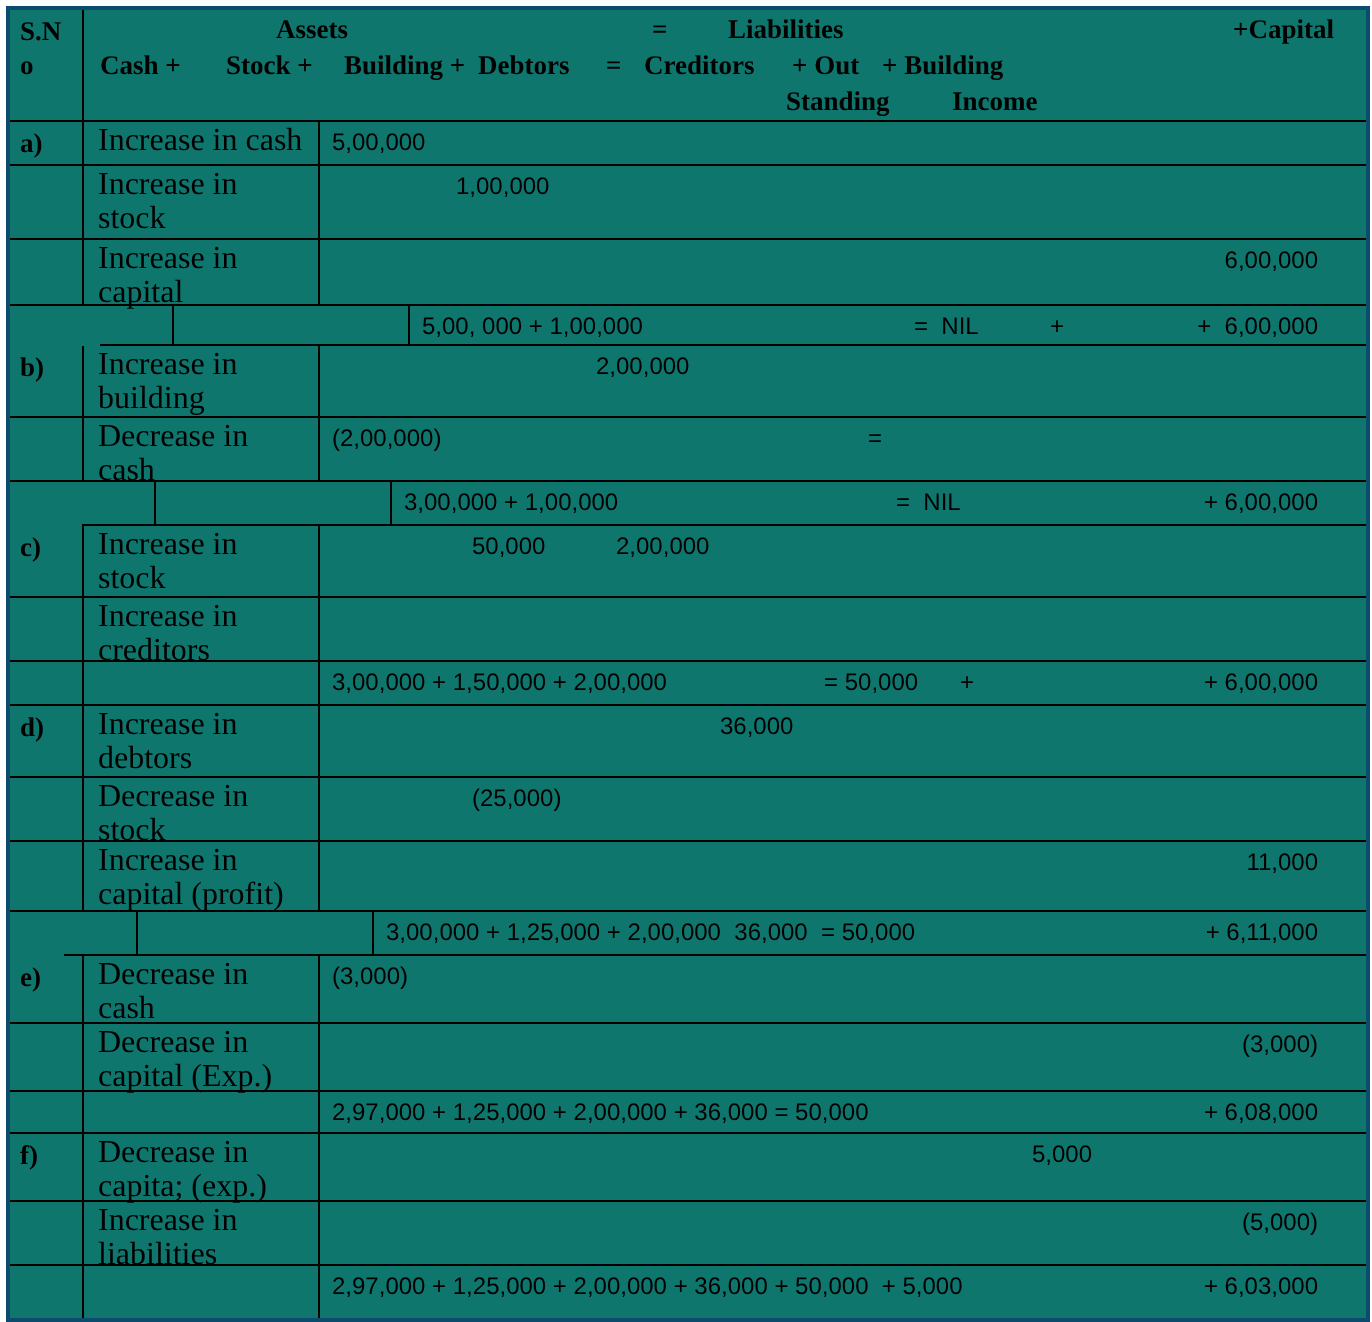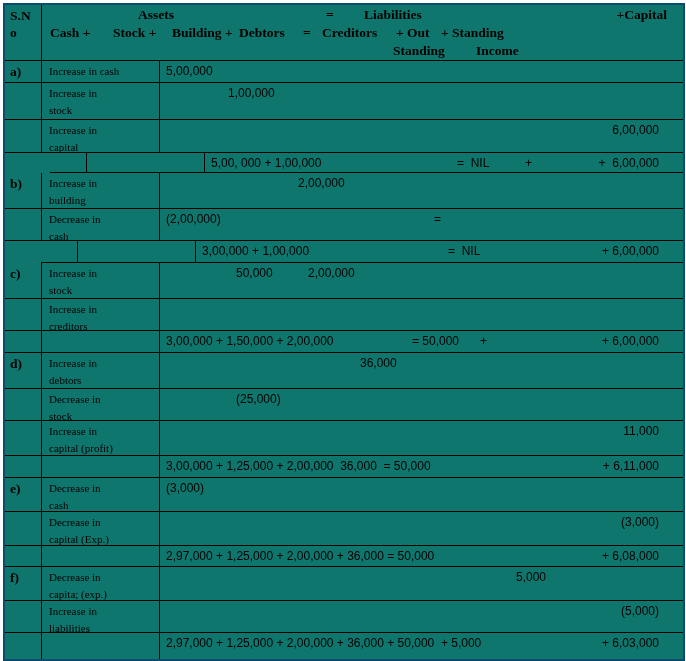--- a/index.html
+++ b/index.html
@@ -13,21 +13,21 @@
   .trow{display:flex;border-bottom:1px solid #000;box-sizing:border-box;}
   .trow:last-child{border-bottom:none;}
   .cell{box-sizing:border-box;}
   .cell.sno{
     width:37px;flex:0 0 37px;border-right:1px solid #000;
     font-weight:bold;font-size:13.5px;padding:2px 2px 0 5px;line-height:17px;
     white-space:pre-line;word-break:break-all;
   }
   .cell.tx{
     width:118px;flex:0 0 118px;border-right:1px solid #000;
-    font-size:11px;padding:2px 2px 0 7px;line-height:16.5px;
+    font-size:16px;padding:2px 2px 0 7px;line-height:16.5px;
     white-space:pre-line;
   }
   .cell.vals{flex:1 1 auto;position:relative;}
   
   .thead{height:56px;}
   .thead .cell{font-weight:bold;}
   .thead .cell.sno,.thead .cell.tx{font-size:13.5px;line-height:17px;}
   .hline{position:absolute;left:0;right:0;height:18px;}
   .hline.l1{top:1px;} .hline.l2{top:19px;} .hline.l3{top:37px;}
   .htok{position:absolute;font-weight:bold;font-size:13.5px;white-space:pre;line-height:18px;}
@@ -63,21 +63,21 @@
             <span class="htok h-cap">+Capital</span>
           </div>
         <div class="hline l2" id="hline2">
             <span class="htok h-cash">Cash +</span>
             <span class="htok h-stock">Stock +</span>
             <span class="htok h-building">Building +</span>
             <span class="htok h-debtors">Debtors</span>
             <span class="htok h-eq2">=</span>
             <span class="htok h-creditors">Creditors</span>
             <span class="htok h-out">+ Out</span>
-            <span class="htok h-unaccrued">+ Standing</span>
+            <span class="htok h-unaccrued">+ Building</span>
           </div>
         <div class="hline l3" id="hline3">
             <span class="htok h-standing">Standing</span>
             <span class="htok h-income">Income</span>
           </div>
       </div>
     </div>
 
     <div id="rows">
         <div class="trow" style="height: 22px;">
@@ -181,21 +181,21 @@
           </div>
         </div>
         <div class="trow" style="height: 35px;">
           <div class="cell sno"></div>
           <div class="cell tx">Increase in
 capital (profit)</div>
           <div class="cell vals">
             <span class="val p-capital">11,000</span>
           </div>
         </div>
-        <div class="trow total" style="height: 22px;">
+        <div class="trow total" style="height: 22px; margin-left: 27px;">
           <div class="cell sno"></div>
           <div class="cell tx"></div>
           <div class="cell vals">
             <span class="val p-cash">3,00,000 + 1,25,000 + 2,00,000  36,000  = 50,000</span>
             <span class="val p-capital">+ 6,11,000</span>
           </div>
         </div>
         <div class="trow" style="height: 34px;">
           <div class="cell sno">e)</div>
           <div class="cell tx">Decrease in

